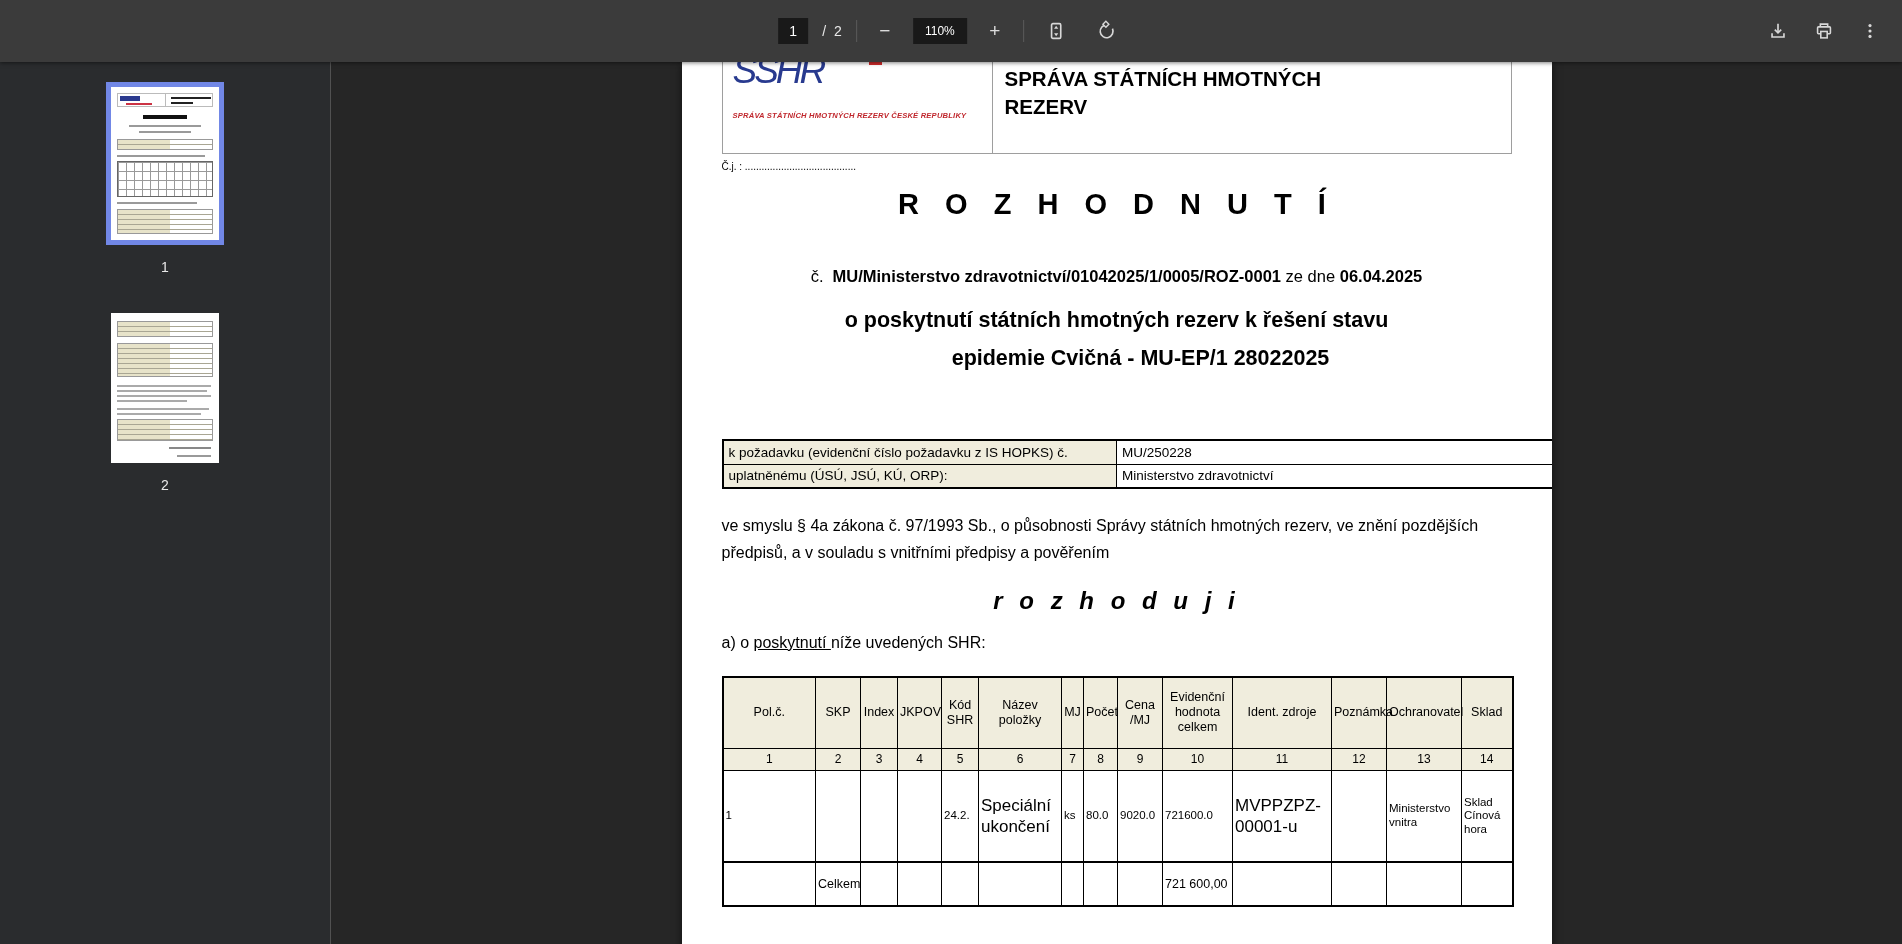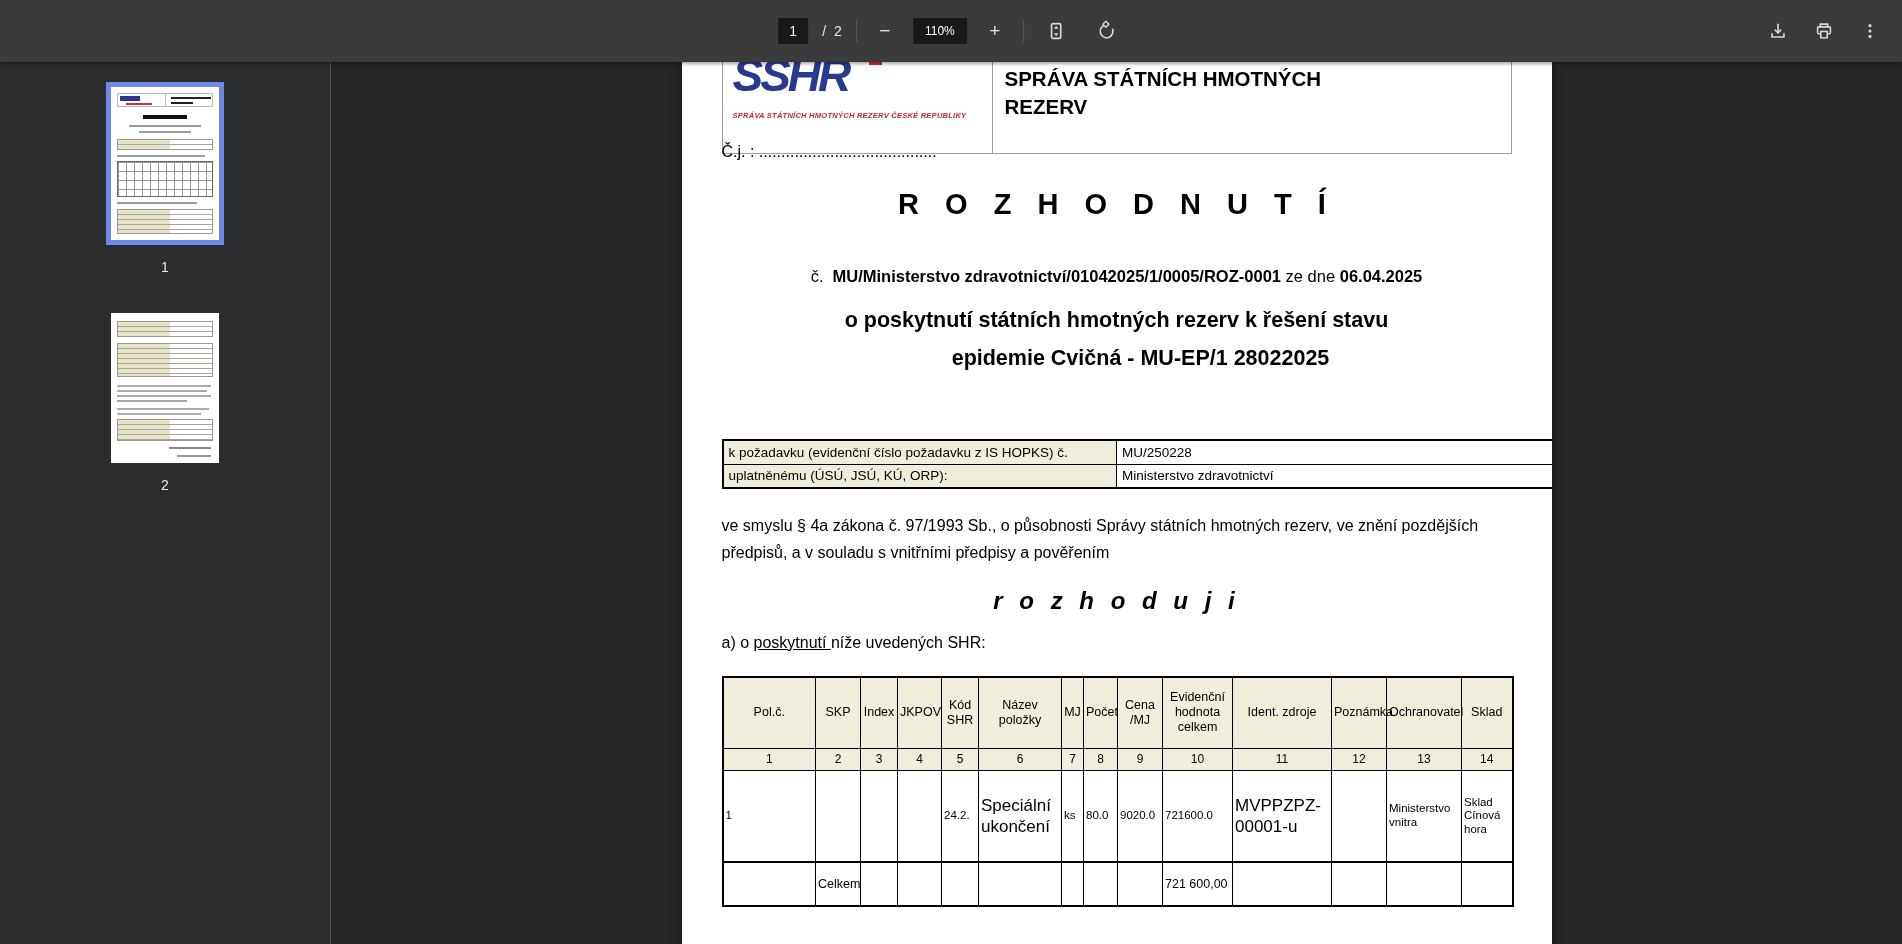--- a/index.html
+++ b/index.html
@@ -57,29 +57,29 @@
   
   .main-area { flex:1; position:relative; background:#262626; overflow:hidden; }
   .paper { position:absolute; left:50%; transform:translateX(-50%); top:0; width:870px;
     height:1100px; background:#fff; overflow:hidden; box-shadow:0 2px 8px rgba(0,0,0,.6);
     color:#000; }
   .abs { position:absolute; }
 
   
   .doc-header { left:40px; top:-27px; width:790px; height:119px; border:1px solid #9e9e9e; }
   .dh-left { position:absolute; left:0; top:0; bottom:0; width:270px; border-right:1px solid #9e9e9e; }
-  .sshr-logo { position:absolute; left:10px; top:16px; font-size:46px; font-weight:700;
+  .sshr-logo { position:absolute; left:10px; top:16px; font-size:37px; font-weight:400;
     font-style:italic; color:#283a8f; letter-spacing:-3px; line-height:1; }
   .sshr-red { position:absolute; left:146px; top:20px; width:13px; height:9px; background:#d22b2b; }
   .sshr-sub { position:absolute; left:10px; top:75px; font-size:7.6px; font-weight:bold;
     font-style:italic; color:#c0272d; letter-spacing:.2px; white-space:nowrap;text-align:center; }
   .dh-right { position:absolute; left:270px; right:0; top:0; bottom:0; padding:29px 0 0 12px;
     font-size:20.5px; font-weight:bold; line-height:28px; }
 
-  .cj-line { left:40px; top:81px; font-size:16px; }
+  .cj-line { left:40px; top:99px; font-size:10px; }
   .doc-title { left:0; width:100%; top:126px; text-align:center; font-size:29px;
     font-weight:bold; letter-spacing:9px; }
   .num-line { left:0; width:100%; top:205px; text-align:center; font-size:16.5px; }
   .num-line .b { font-weight:bold; }
   .num-line .pre { margin-right:9px; }
   .subtitle { left:0; width:100%; text-align:center; font-size:21.5px; font-weight:bold; }
 
   .info-table { left:40px; top:377px; width:929px; border:2px solid #000; border-collapse:collapse;
     table-layout:fixed; }
   .info-table td { border:1px solid #000; height:24px; font-size:13.5px; padding:0 0 0 5px;

